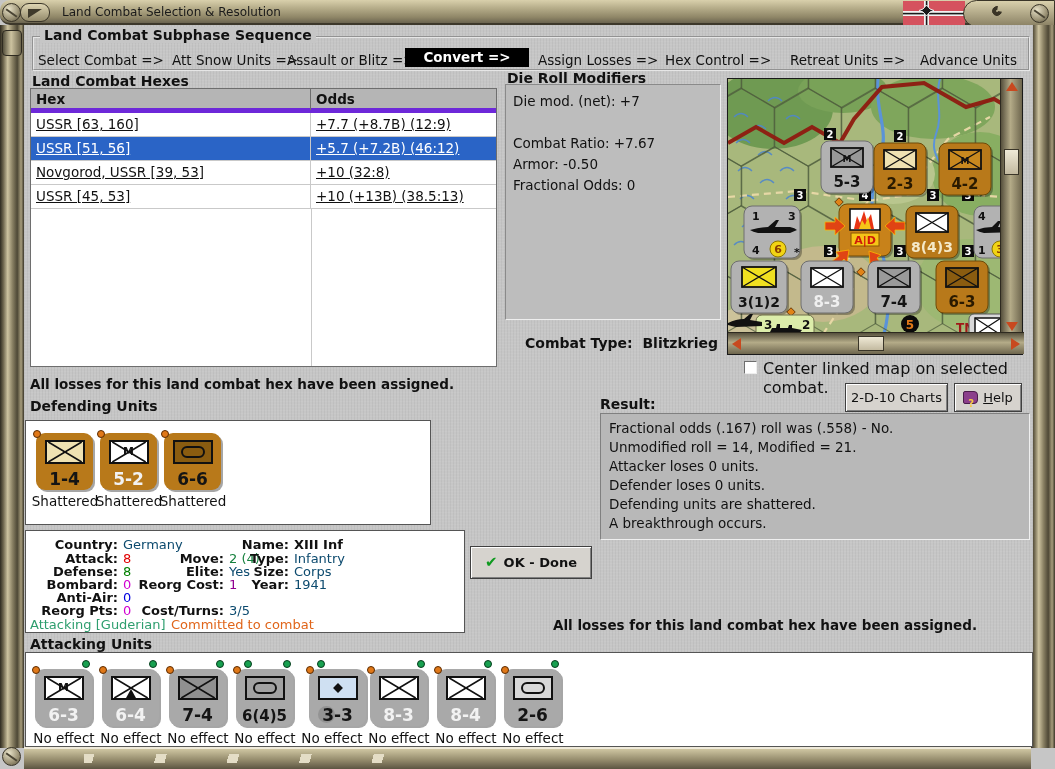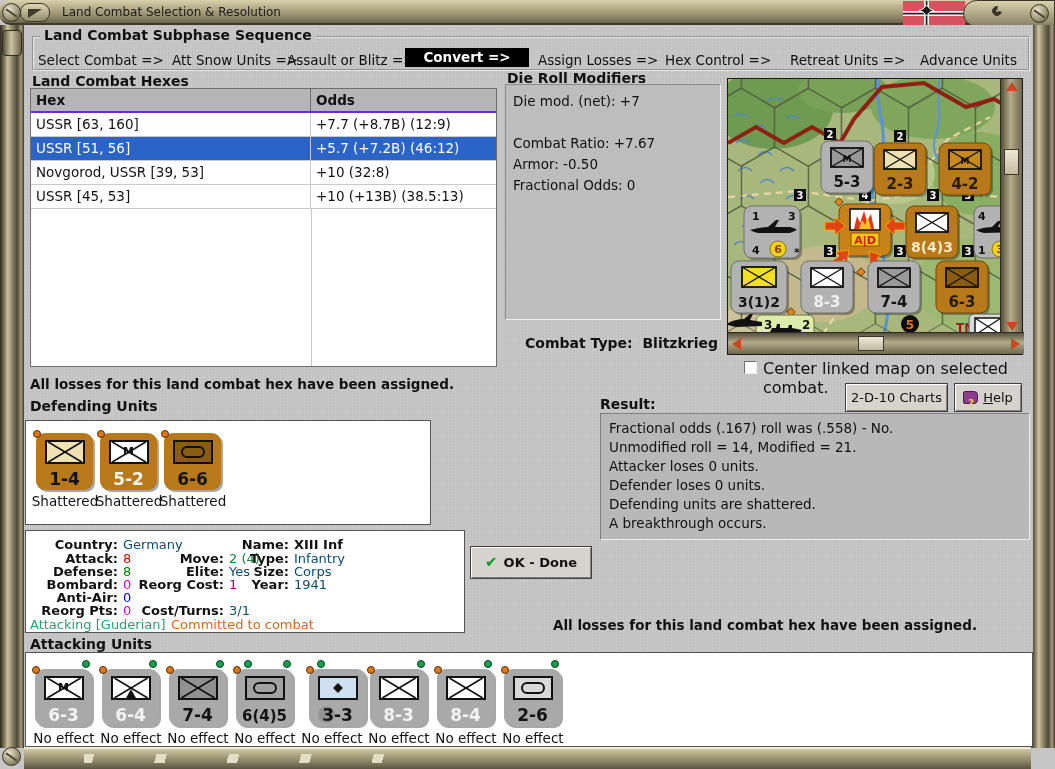--- a/index.html
+++ b/index.html
@@ -42,26 +42,26 @@
   
   .groupbox{left:32px;top:36px;width:998px;height:35px;border:2px groove #e6e6e6;}
   .gb-label{left:40px;top:27px;font-weight:bold;font-size:14px;background:#c6c6c6;padding:0 4px;}
   .h-bold{font-weight:bold;font-size:14px;}
   .step{top:52px;font-size:13.5px;color:#111;white-space:nowrap;}
   .step-active{left:405px;top:48px;width:124px;height:19px;background:#000;color:#fff;
     font-weight:bold;text-align:center;line-height:19px;font-size:13.5px;}
 
   
   .hex-table{left:30px;top:88px;width:467px;height:279px;background:#fff;border:1px solid #6e6e6e;}
-  .ht-head{display:flex;height:24px;background:#b5b5b5;font-weight:bold;border-bottom:2px solid #6d28d9;}
+  .ht-head{display:flex;height:24px;background:#b5b5b5;font-weight:bold;border-bottom:5px solid #6d28d9;align-items:center;}
   .ht-head>div{padding:3px 5px;font-size:13.5px;}
   .ht-c1{width:280px;border-right:1px solid #6e6e6e;}
   .ht-c2{flex:1;}
   .ht-row{display:flex;height:24px;border-bottom:1px solid #c9c9c9;font-size:13.5px;cursor:default;}
-  .ht-row>div{padding:3px 5px;white-space:nowrap;overflow:hidden;}
+  .ht-row>div{padding:3px 5px;white-space:nowrap;overflow:hidden;text-decoration:underline;}
   .ht-row .ht-c1{border-right:1px solid #c9c9c9;}
   .ht-row.sel{background:#2a64c6;color:#fff;}
   .ht-vline{position:absolute;left:280px;top:120px;bottom:0;width:1px;background:#c9c9c9;}
 
   
   .mods{left:505px;top:84px;width:216px;height:236px;background:#bdbdbd;
     border:1px solid;border-color:#8a8a8a #eee #eee #8a8a8a;padding:6px 7px;line-height:21px;font-size:13.5px;}
 
   
   .mapbox{left:727px;top:78px;width:296px;height:277px;border:1px solid #1a1a1a;background:#a8b87c;}
@@ -540,21 +540,21 @@
       <span class="ui-v cC-v v-gray">1941</span>
     </div>
     <div class="ui-row" style="top:59px;">
       <span class="ui-l cA-l">Anti-Air:</span>
       <span class="ui-v cA-v v-blue">0</span>
     </div>
     <div class="ui-row" style="top:72px;">
       <span class="ui-l cA-l">Reorg Pts:</span>
       <span class="ui-v cA-v v-mag">0</span>
       <span class="ui-l cB-l">Cost/Turns:</span>
-      <span class="ui-v cB-v v-gray">3/1</span>
+      <span class="ui-v cB-v v-gray">3/5</span>
     </div>
     <div class="ui-row" style="top:86px;">
       <span class="ui-v v-teal" style="left:4px;">Attacking [Guderian]</span>
       <span class="ui-v v-orange" style="left:145px;">Committed to combat</span>
     </div>
   </div>
 
   <div class="abs h-bold" style="left:600px;top:396px;">Result:</div>
   <div class="abs btn btn-charts"><span>2-D-10 Charts</span></div>
   <div class="abs btn btn-help"><span class="book"></span><span class="u">H</span><span>elp</span></div>

